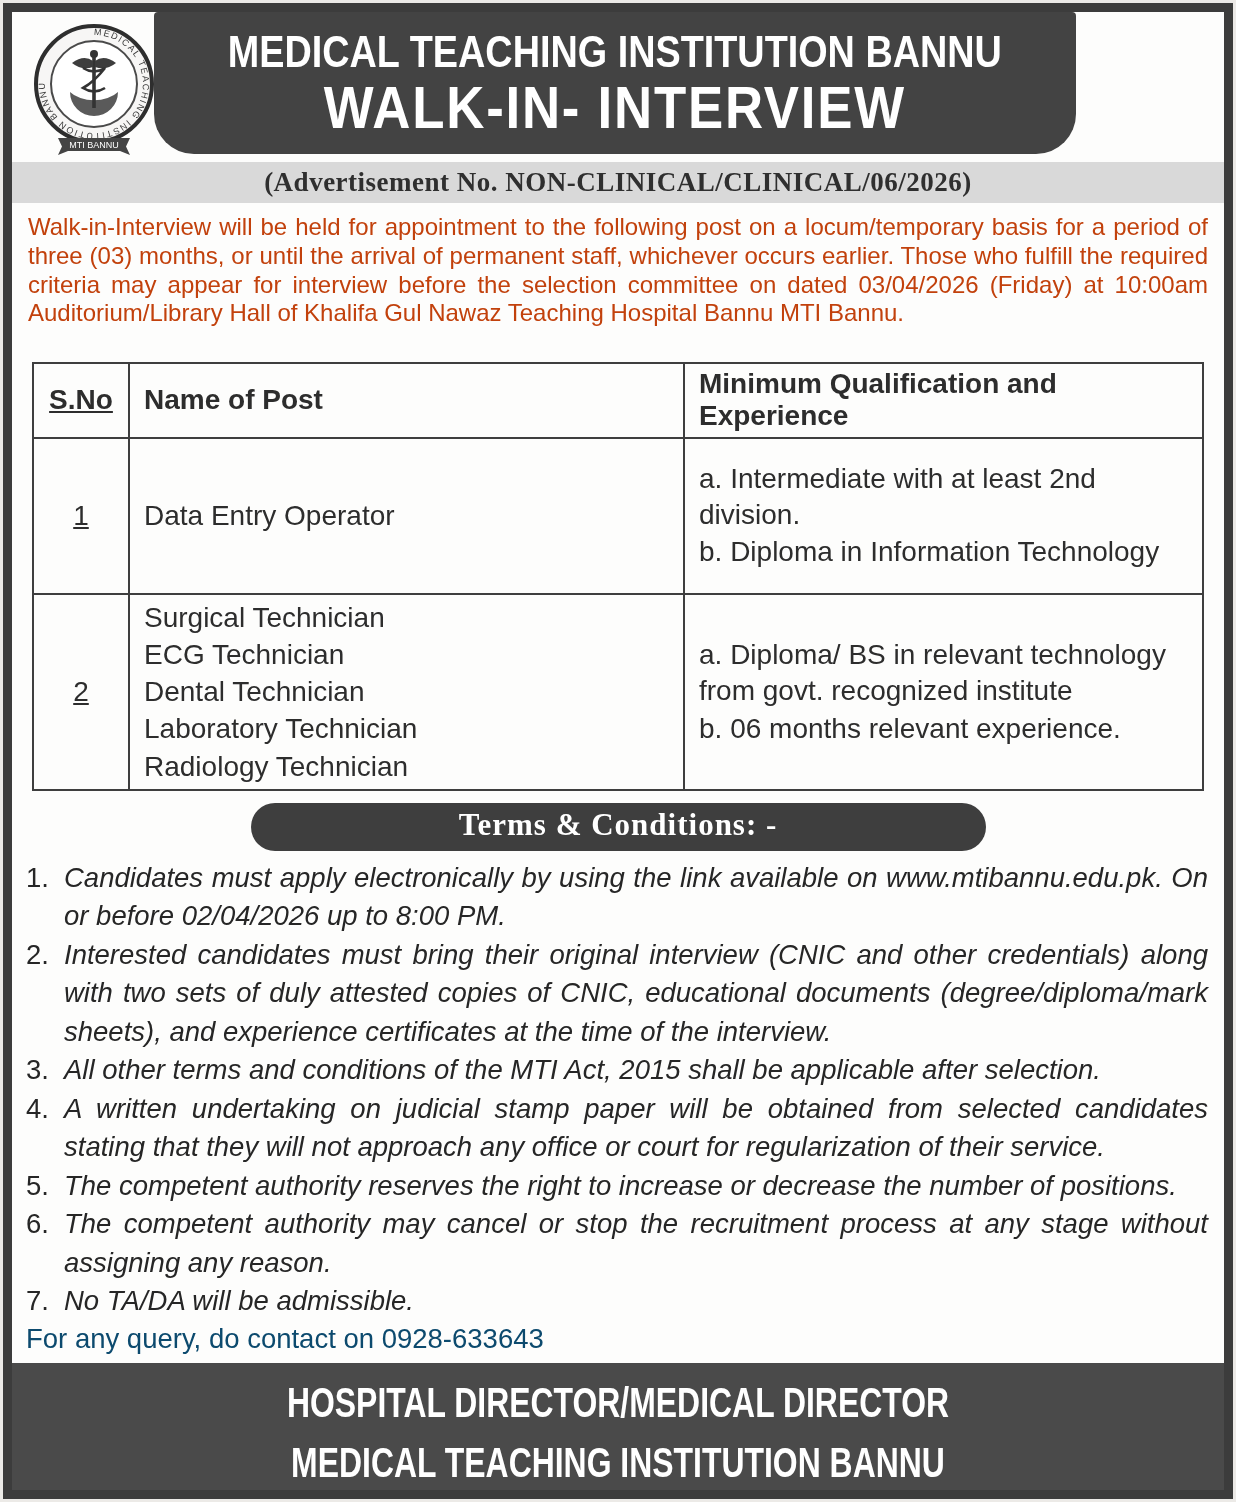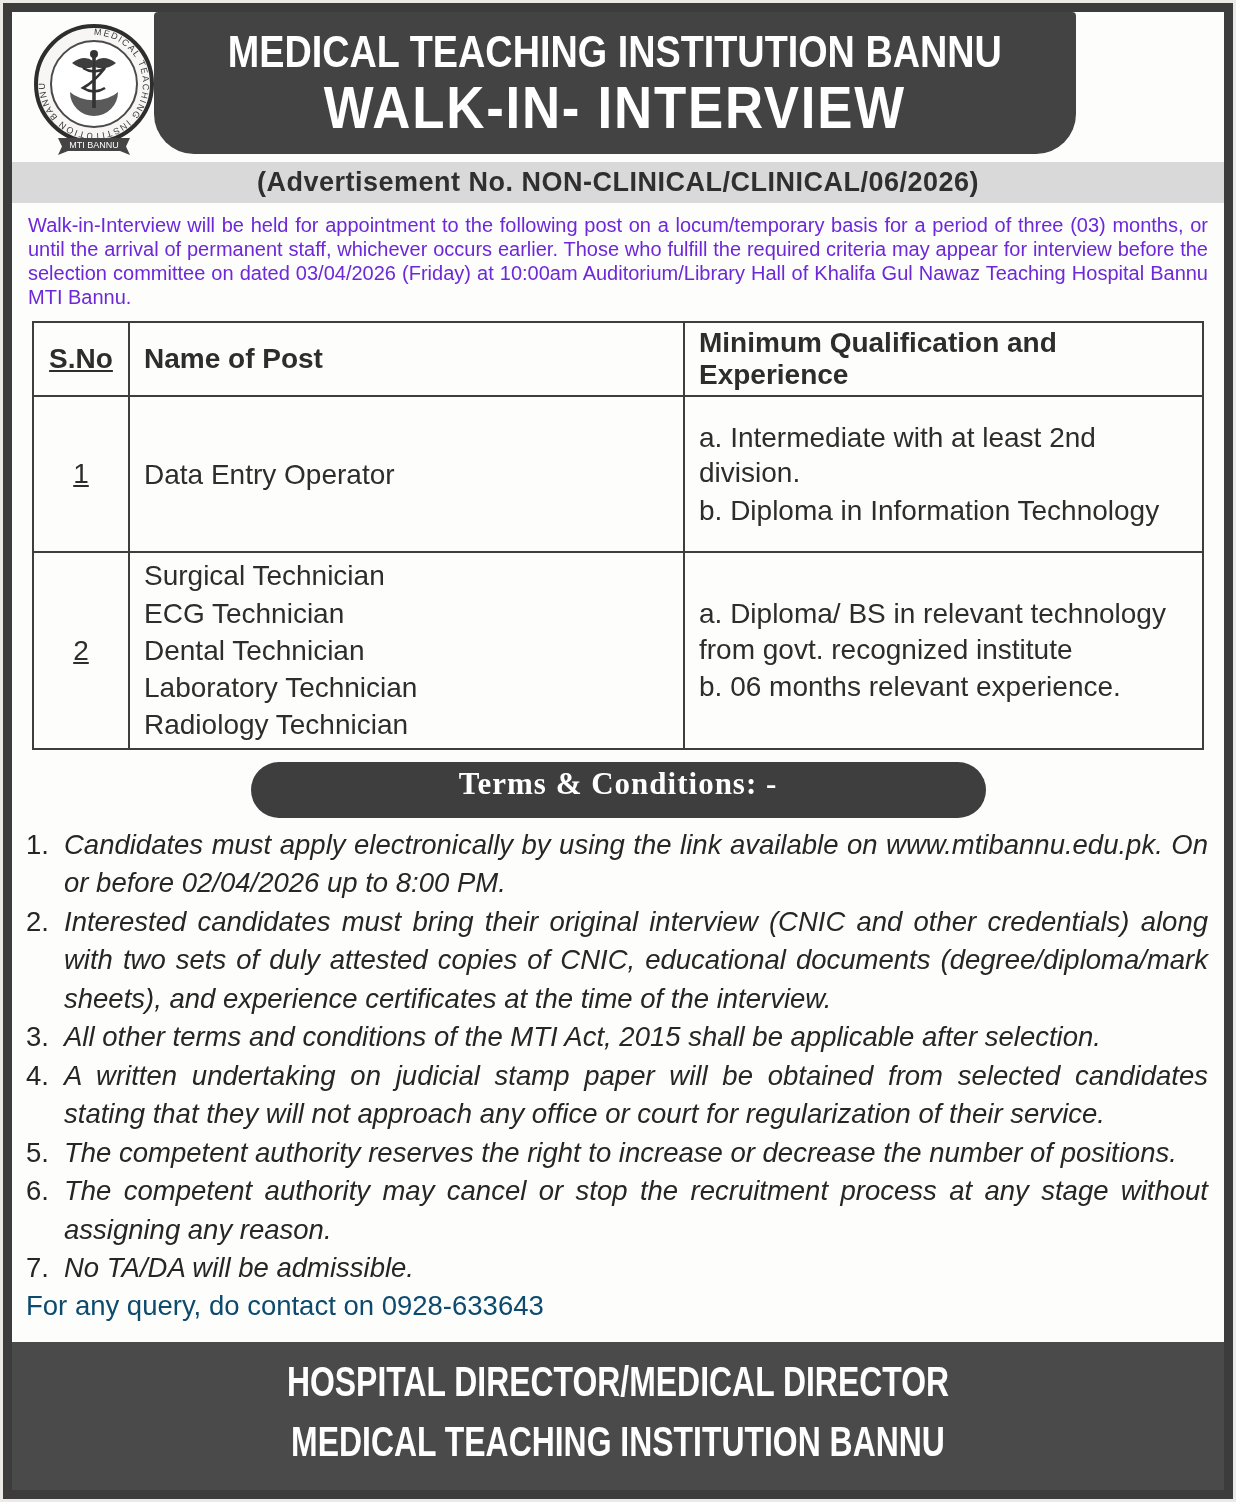--- a/index.html
+++ b/index.html
@@ -38,28 +38,28 @@
   .headline{
     color:#fff;font-weight:bold;font-size:60px;line-height:1.0;
     white-space:nowrap;letter-spacing:2px;
     transform:scaleX(0.88);
     margin-top:2px;
   }
   
   .ad-band{
     height:41px;flex:none;background:#d9d9d9;
     display:flex;align-items:center;justify-content:center;
-    font-family:Liberation Sans, sans-serif;
+    font-family:Liberation Serif, serif;
     font-weight:bold;font-size:27px;color:#2f2f2f;letter-spacing:0.5px;
   }
   
   .intro{
-    margin:10px 16px 0 16px;
+    margin:10px 16px 22px 16px;
     text-align:justify;
-    font-size:20px;line-height:1.2;color:#6d28d9;
+    font-size:24px;line-height:1.2;color:#c2410c;
   }
   
   .posts-table{
     border-collapse:collapse;
     margin:12px 20px 0 20px;
     width:calc(100% - 40px);
     table-layout:fixed;
   }
   .posts-table th,.posts-table td{
     border:2.5px solid #3e3e3e;
@@ -78,21 +78,21 @@
   tr.row-2 td{height:184px;}
   
   .terms-pill{
     margin:12px auto 6px auto;
     width:735px;flex:none;
     background:#3e3e3e;color:#fff;
     border-radius:30px;
     text-align:center;
     font-family:"Liberation Serif", serif;
     font-weight:bold;font-size:31px;
-    padding:4px 0 16px 0;
+    padding:4px 0 8px 0;
     letter-spacing:1px;
   }
   
   .terms-list{margin:2px 14px 0 14px;}
   .term-item{
     display:flex;
     font-size:27.5px;line-height:1.4;color:#262626;
   }
   .term-num{flex:none;width:38px;}
   .term-text{flex:1;text-align:justify;padding-right:2px;font-style:italic;}

